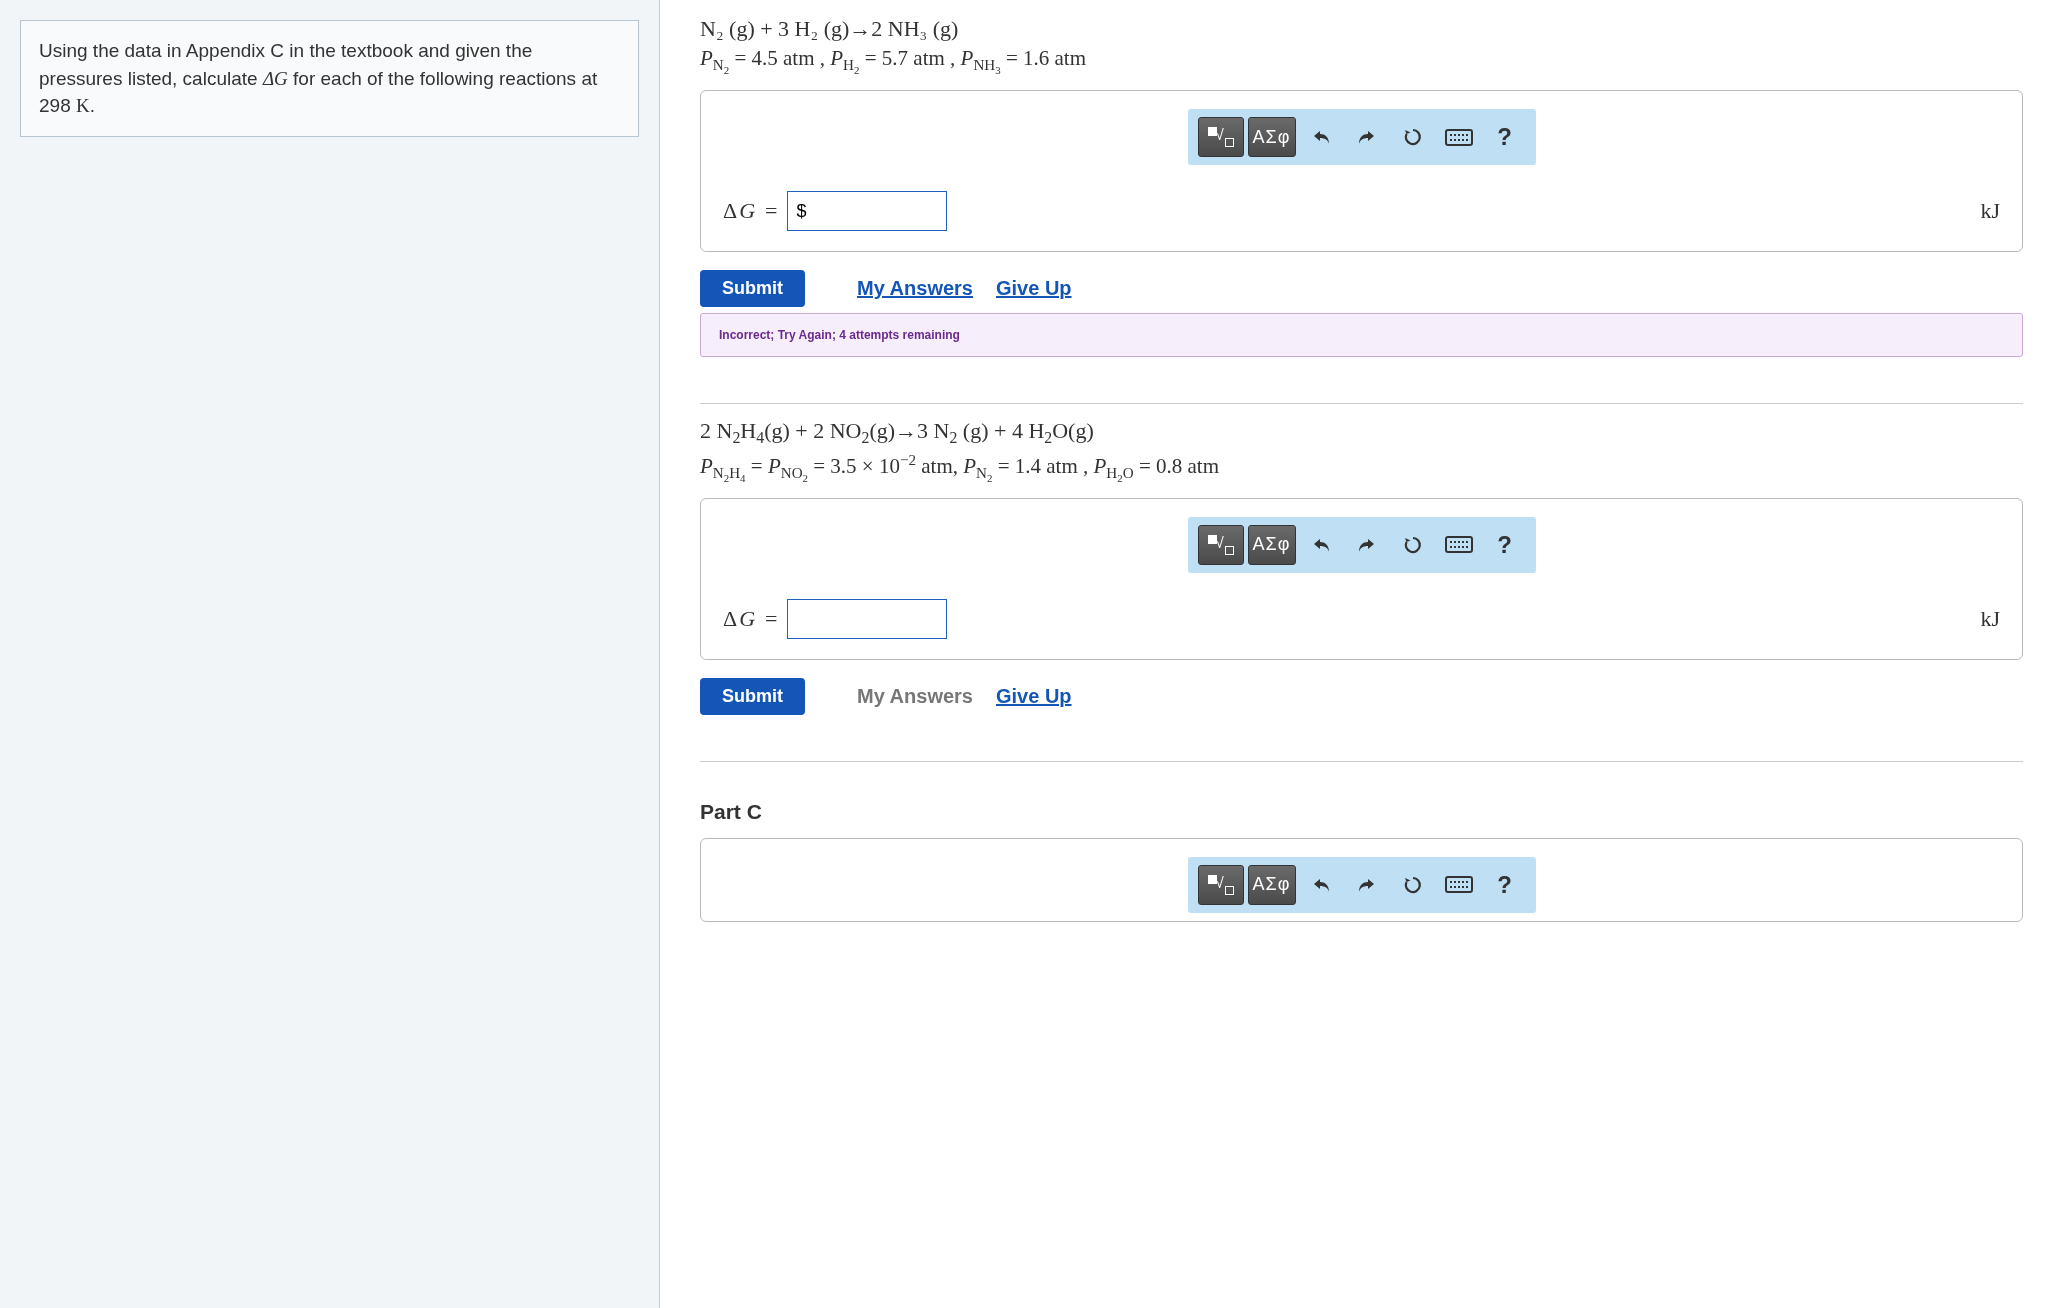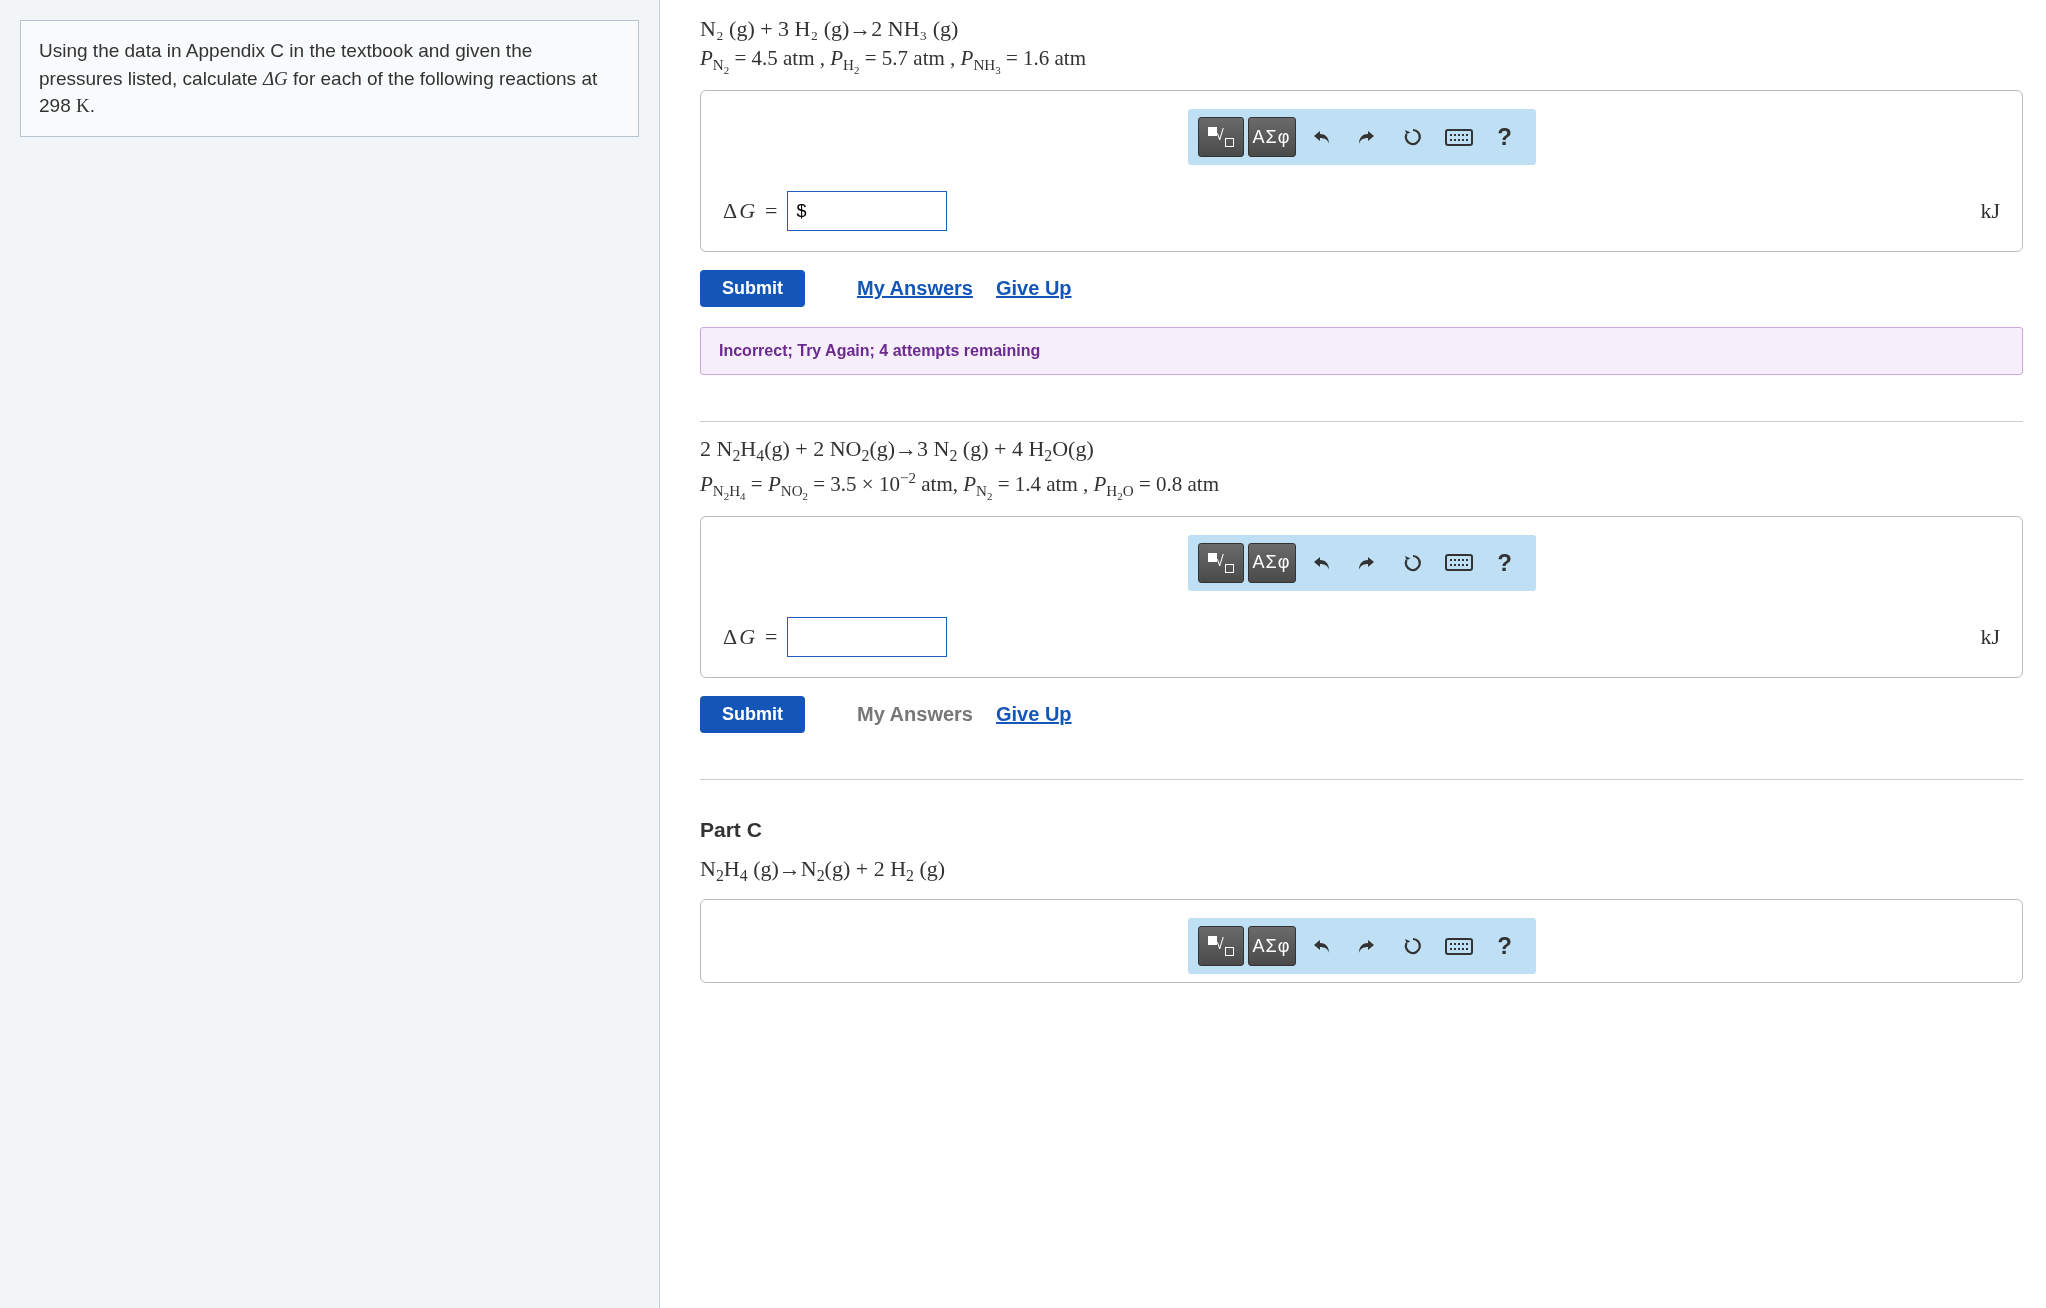--- a/index.html
+++ b/index.html
@@ -143,26 +143,26 @@
     font-weight: bold;
     cursor: pointer;
     margin-right: 18px;
   }
   .link.gray {
     color: #777;
     text-decoration: none;
     cursor: default;
   }
   .feedback {
-    margin-top: 20px;
+    margin-top: 6px;
     border: 1px solid #cba9db;
     background: #f6eefb;
     color: #6b2a8e;
     padding: 14px 18px;
-    font-size: 16px;
+    font-size: 12px;
     font-weight: bold;
     border-radius: 3px;
   }
   .part-label {
     font-size: 21px;
     font-weight: bold;
     margin: 38px 0 4px 0;
   }
   hr.sep {
     border: none;
@@ -334,23 +334,20 @@
           <span class="link gray">My Answers</span>
           <span class="link">Give Up</span>
         </div>
       </div>
     </div>
 
     <hr class="sep">
 
     <div>
       <div class="part-label">Part C</div>
-      <div class="equation" style="margin-top:14px;">
-        N<sub>2</sub>H<sub>4</sub> (g)→N<sub>2</sub>(g) + 2 H<sub>2</sub> (g)
-      </div>
 
       <div class="answer-box" style="padding-bottom:8px;">
         <div class="toolbar-row" style="margin-bottom:0;">
           <div class="toolbar">
             <div class="tool-btn dark templates">
               <span class="templates-icon">
                 <span class="sq sq1"></span>
                   <span class="rad">√</span>
                   <span class="sq sq2"></span>
               </span>

